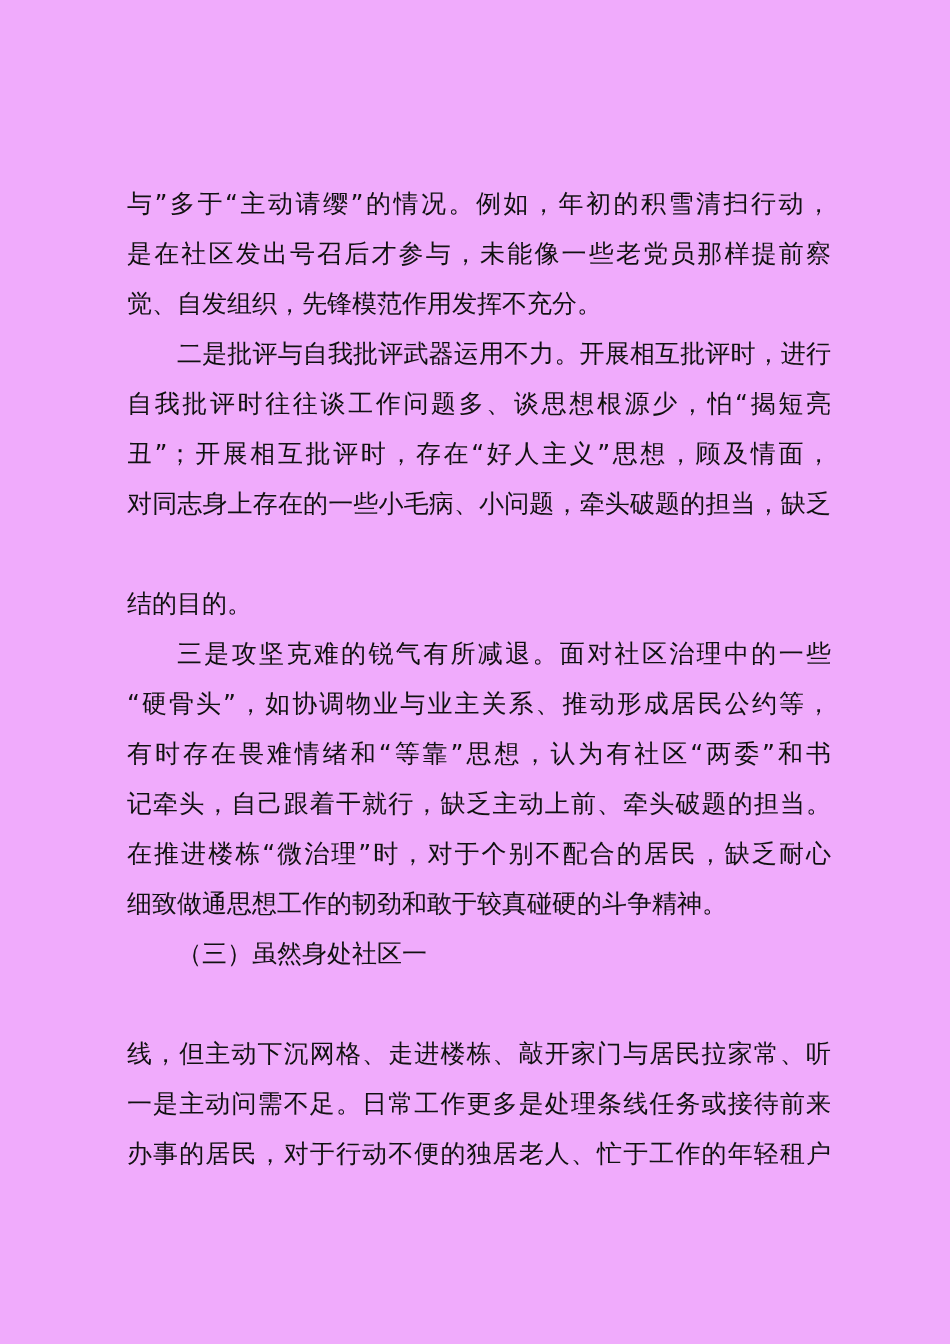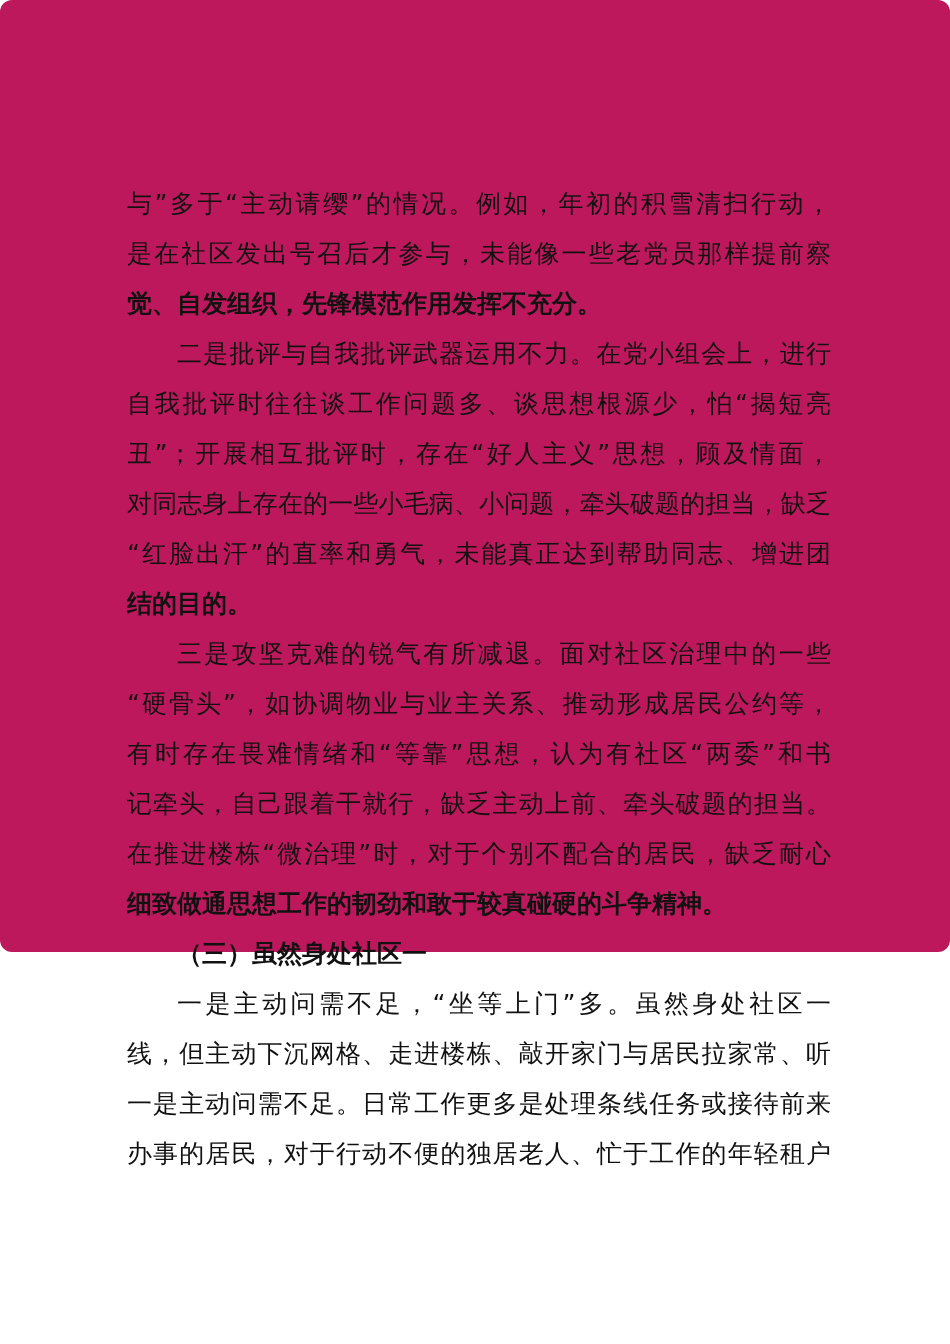--- a/index.html
+++ b/index.html
@@ -13,62 +13,58 @@
       position: relative;
       overflow: hidden;
       font-family: "DejaVu Sans", "Liberation Sans", sans-serif;
       color: #111111;
     }
     .page {
       position: absolute;
       left: 0;
       top: 0;
       width: 950px;
-      height: 952px;
-      background: #be185d;
-      border-radius: 12px;
+      height: 1344px;
+      background: #f0abfc;
     }
     .line {
       position: absolute;
       left: 127px;
       width: 704px;
       height: 40px;
       font-size: 25px;
       line-height: 40px;
       white-space: nowrap;
       text-align: justify;
       text-align-last: justify;
       letter-spacing: 0px;
     }
     .line.last {
       text-align-last: left;
-      font-weight: bold;
     }
     .line.indent {
       left: 177px;
       width: 654px;
     }
   </style>
 </head>
 <body>
 
 <div class="page">
   <div class="line" style="top:184px">与”多于“主动请缨”的情况。例如，年初的积雪清扫行动，</div>
   <div class="line" style="top:234px">是在社区发出号召后才参与，未能像一些老党员那样提前察</div>
   <div class="line last" style="top:284px">觉、自发组织，先锋模范作用发挥不充分。</div>
-  <div class="line indent" style="top:334px">二是批评与自我批评武器运用不力。在党小组会上，进行</div>
+  <div class="line indent" style="top:334px">二是批评与自我批评武器运用不力。开展相互批评时，进行</div>
   <div class="line" style="top:384px">自我批评时往往谈工作问题多、谈思想根源少，怕“揭短亮</div>
   <div class="line" style="top:434px">丑”；开展相互批评时，存在“好人主义”思想，顾及情面，</div>
   <div class="line" style="top:484px">对同志身上存在的一些小毛病、小问题，牵头破题的担当，缺乏</div>
-  <div class="line" style="top:534px">“红脸出汗”的直率和勇气，未能真正达到帮助同志、增进团</div>
   <div class="line last" style="top:584px">结的目的。</div>
   <div class="line indent" style="top:634px">三是攻坚克难的锐气有所减退。面对社区治理中的一些</div>
   <div class="line" style="top:684px">“硬骨头”，如协调物业与业主关系、推动形成居民公约等，</div>
   <div class="line" style="top:734px">有时存在畏难情绪和“等靠”思想，认为有社区“两委”和书</div>
   <div class="line" style="top:784px">记牵头，自己跟着干就行，缺乏主动上前、牵头破题的担当。</div>
   <div class="line" style="top:834px">在推进楼栋“微治理”时，对于个别不配合的居民，缺乏耐心</div>
   <div class="line last" style="top:884px">细致做通思想工作的韧劲和敢于较真碰硬的斗争精神。</div>
   <div class="line indent last" style="top:934px">（三）虽然身处社区一</div>
-  <div class="line indent" style="top:984px">一是主动问需不足，“坐等上门”多。虽然身处社区一</div>
   <div class="line" style="top:1034px">线，但主动下沉网格、走进楼栋、敲开家门与居民拉家常、听</div>
   <div class="line" style="top:1084px">一是主动问需不足。日常工作更多是处理条线任务或接待前来</div>
   <div class="line" style="top:1134px">办事的居民，对于行动不便的独居老人、忙于工作的年轻租户</div>
 </div>
 
 </body></html>

